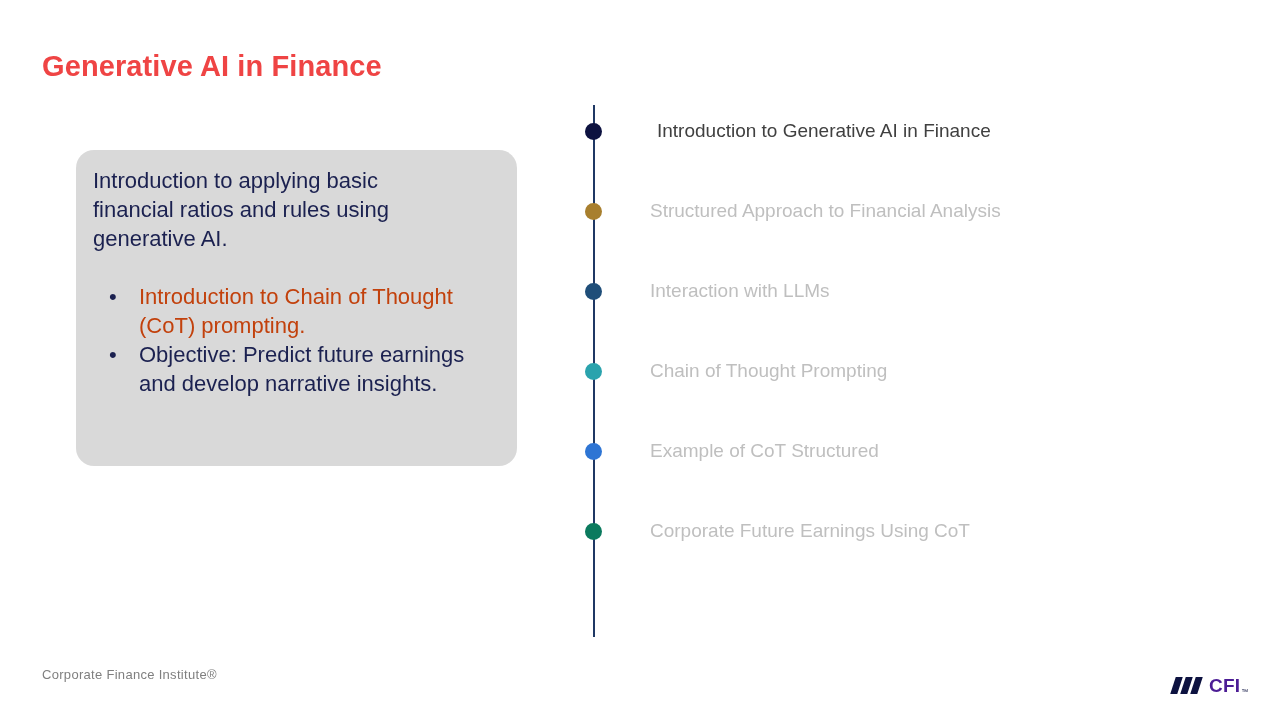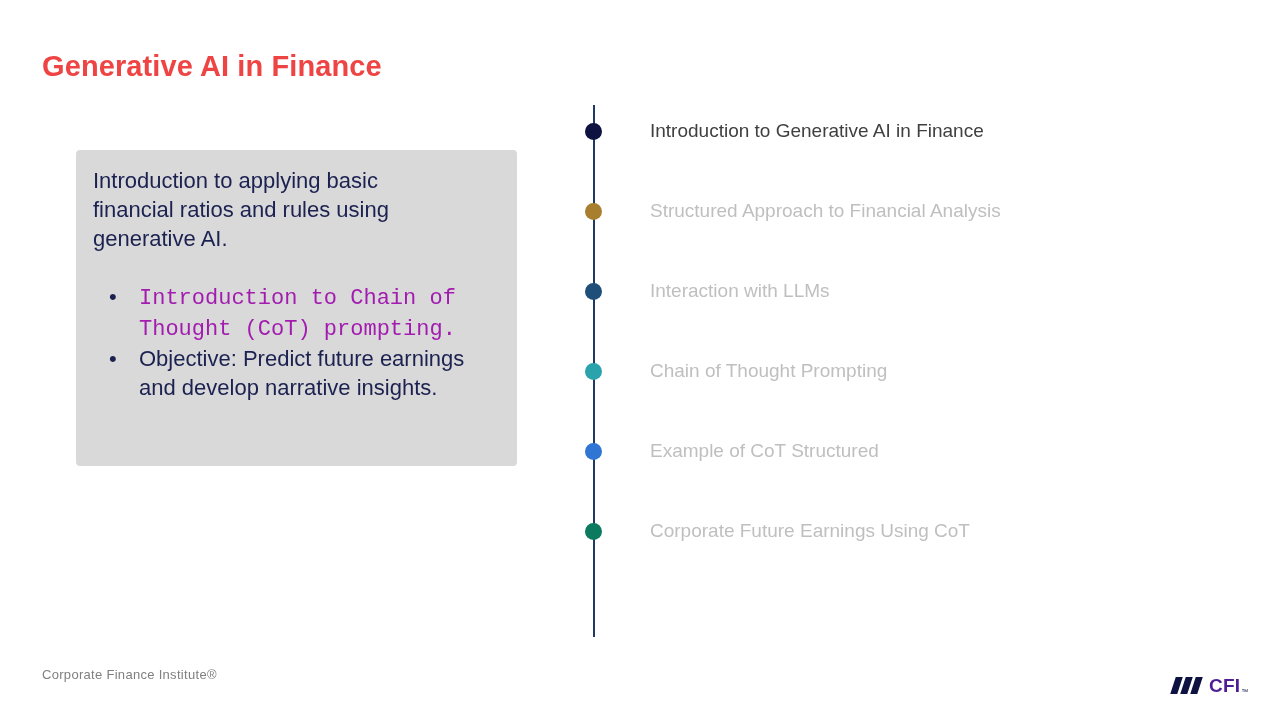--- a/index.html
+++ b/index.html
@@ -28,21 +28,21 @@
   }
 
   
   .callout-card {
     position: absolute;
     left: 76px;
     top: 150px;
     width: 441px;
     height: 316px;
     background: #d9d9d9;
-    border-radius: 4px;
+    border-radius: 18px;
     box-sizing: border-box;
     padding: 16px 24px 16px 17px;
   }
   .callout-lead {
     font-size: 22px;
     line-height: 29px;
     color: #1b2150;
     margin: 0 0 29px 0;
     max-width: 360px;
   }
@@ -102,20 +102,21 @@
     position: absolute;
     left: 90px;
     top: 0;
     font-size: 19px;
     line-height: 28px;
     white-space: nowrap;
     color: #bfbfbf;
   }
   .timeline-item.active .timeline-label {
     color: #404040;
+    margin-left: 7px;
   }
 
   
   .footer-text {
     position: absolute;
     left: 42px;
     top: 667px;
     font-size: 13px;
     color: #7f7f7f;
     letter-spacing: 0.3px;
@@ -165,21 +166,21 @@
 </head>
 <body>
 
 <div class="slide-title">Generative AI in Finance</div>
 
 <div class="callout-card" style="background: rgb(217, 217, 217);">
   <p class="callout-lead" style="color: rgb(27, 33, 80);">Introduction to applying basic financial ratios and rules using generative AI.</p>
   <ul class="callout-bullets" style="color: rgb(27, 33, 80);">
     <li style="color: rgb(27, 33, 80);">
       <span class="bullet-dot" style="color: rgb(27, 33, 80);">•</span>
-      <span style="color: #a21caf; font-family: Liberation Mono, monospace;">Introduction to Chain of Thought (CoT) prompting.</span>
+      <span style="color: #c2410c;">Introduction to Chain of Thought (CoT) prompting.</span>
     </li>
     <li style="color: rgb(27, 33, 80);">
       <span class="bullet-dot" style="color: rgb(27, 33, 80);">•</span>
       <span style="color: rgb(27, 33, 80);">Objective: Predict future earnings and develop narrative insights.</span>
     </li>
   </ul>
 </div>
 
 <div class="timeline">
   <div class="timeline-axis" style="background: rgb(31, 56, 100);"></div>

